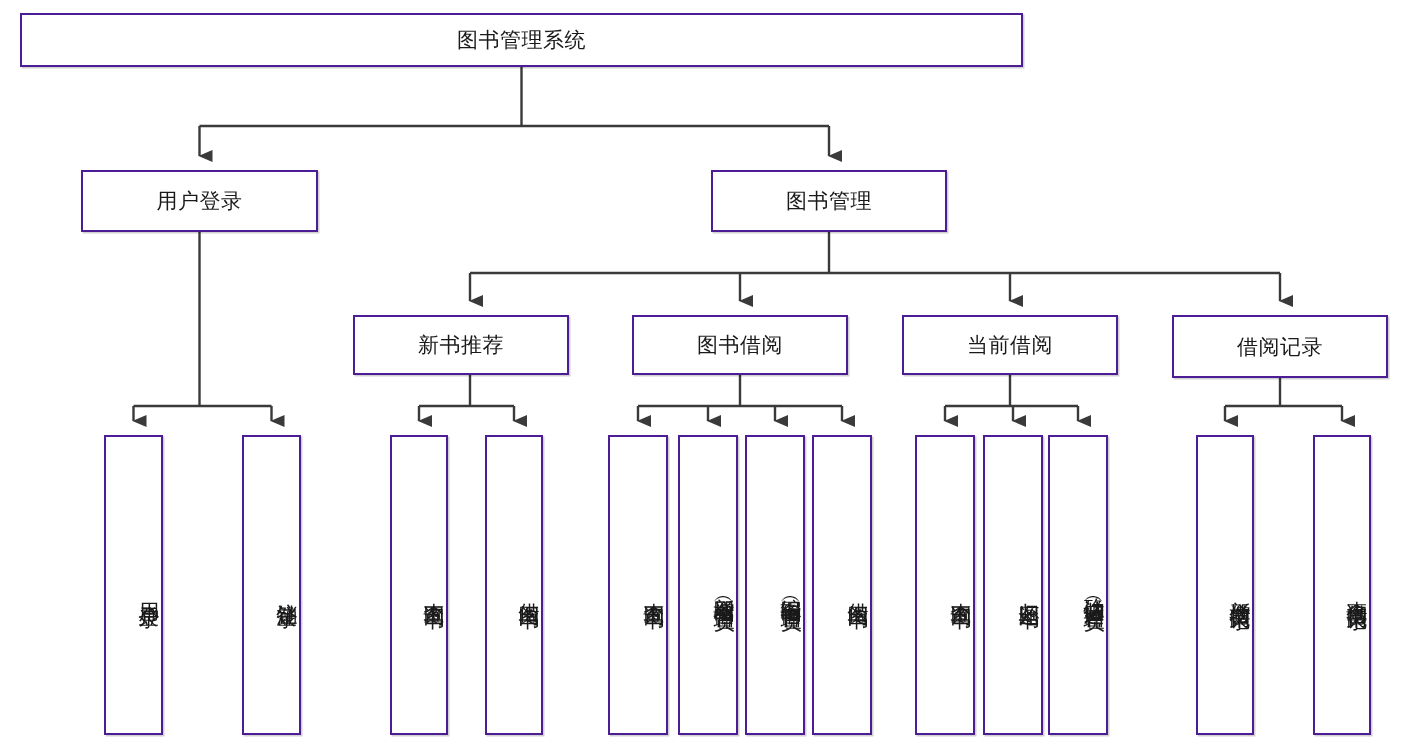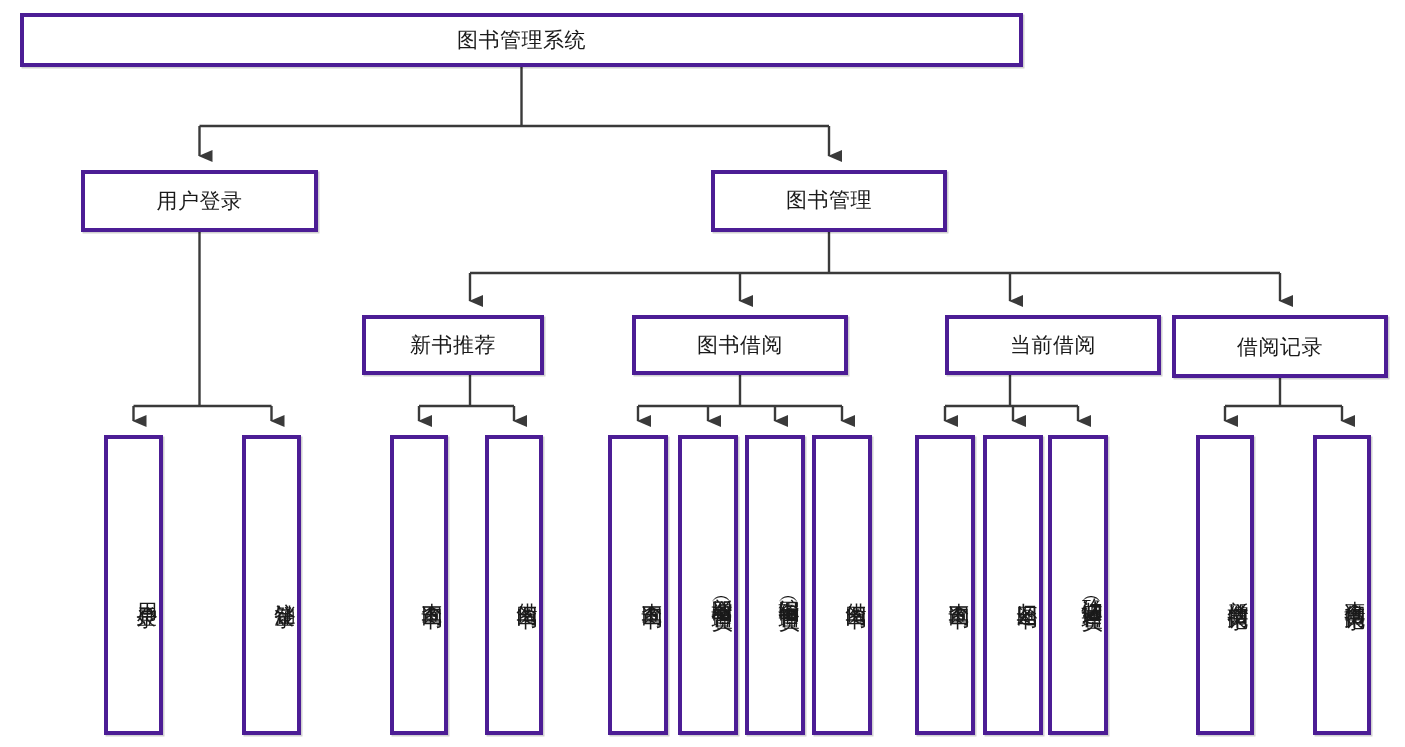--- a/index.html
+++ b/index.html
@@ -22,21 +22,21 @@
     left: 0;
     top: 0;
     width: 1405px;
     height: 747px;
     pointer-events: none;
   }
   .node {
     position: absolute;
     box-sizing: border-box;
     background: #ffffff;
-    border: 4px solid #4c1d95;
+    border: 2px solid #4c1d95;
     display: flex;
     align-items: center;
     justify-content: center;
     color: #1a1a1a;
     line-height: 1.12;
     text-align: center;
     box-shadow: 1.5px 1.5px 0 rgba(0,0,0,0.18);
   }
   .node.horiz {
     font-size: 21px;
@@ -110,30 +110,30 @@
       </g>
   </svg>
 
   <div id="node-layer">
       <div class="node horiz" style="left: 20px; top: 13px; width: 1003px; height: 54px;">
         <span class="lbl">图书管理系统</span>
       </div>
       <div class="node horiz" style="left: 81px; top: 170px; width: 237px; height: 62px;">
         <span class="lbl">用户登录</span>
       </div>
-      <div class="node horiz" style="left: 711px; top: 170px; width: 236px; height: 62px; font-family: Liberation Serif, serif;">
+      <div class="node horiz" style="left: 711px; top: 170px; width: 236px; height: 62px;">
         <span class="lbl">图书管理</span>
       </div>
-      <div class="node horiz" style="left: 362px; top: 315px; width: 182px; height: 60px;">
+      <div class="node horiz" style="left: 353px; top: 315px; width: 216px; height: 60px;">
         <span class="lbl">新书推荐</span>
       </div>
       <div class="node horiz" style="left: 632px; top: 315px; width: 216px; height: 60px; align-items: center;">
         <span class="lbl">图书借阅</span>
       </div>
-      <div class="node horiz" style="left: 902px; top: 315px; width: 216px; height: 60px; margin-left: 43px;">
+      <div class="node horiz" style="left: 902px; top: 315px; width: 216px; height: 60px;">
         <span class="lbl">当前借阅</span>
       </div>
       <div class="node horiz" style="left: 1172px; top: 315px; width: 216px; height: 63px;">
         <span class="lbl">借阅记录</span>
       </div>
       <div class="node vert" style="left: 104px; top: 435px; width: 59px; height: 300px;">
         <span class="lbl">用户登录</span>
       </div>
       <div class="node vert" style="left: 242px; top: 435px; width: 59px; height: 300px;">
         <span class="lbl">注销登录</span>

